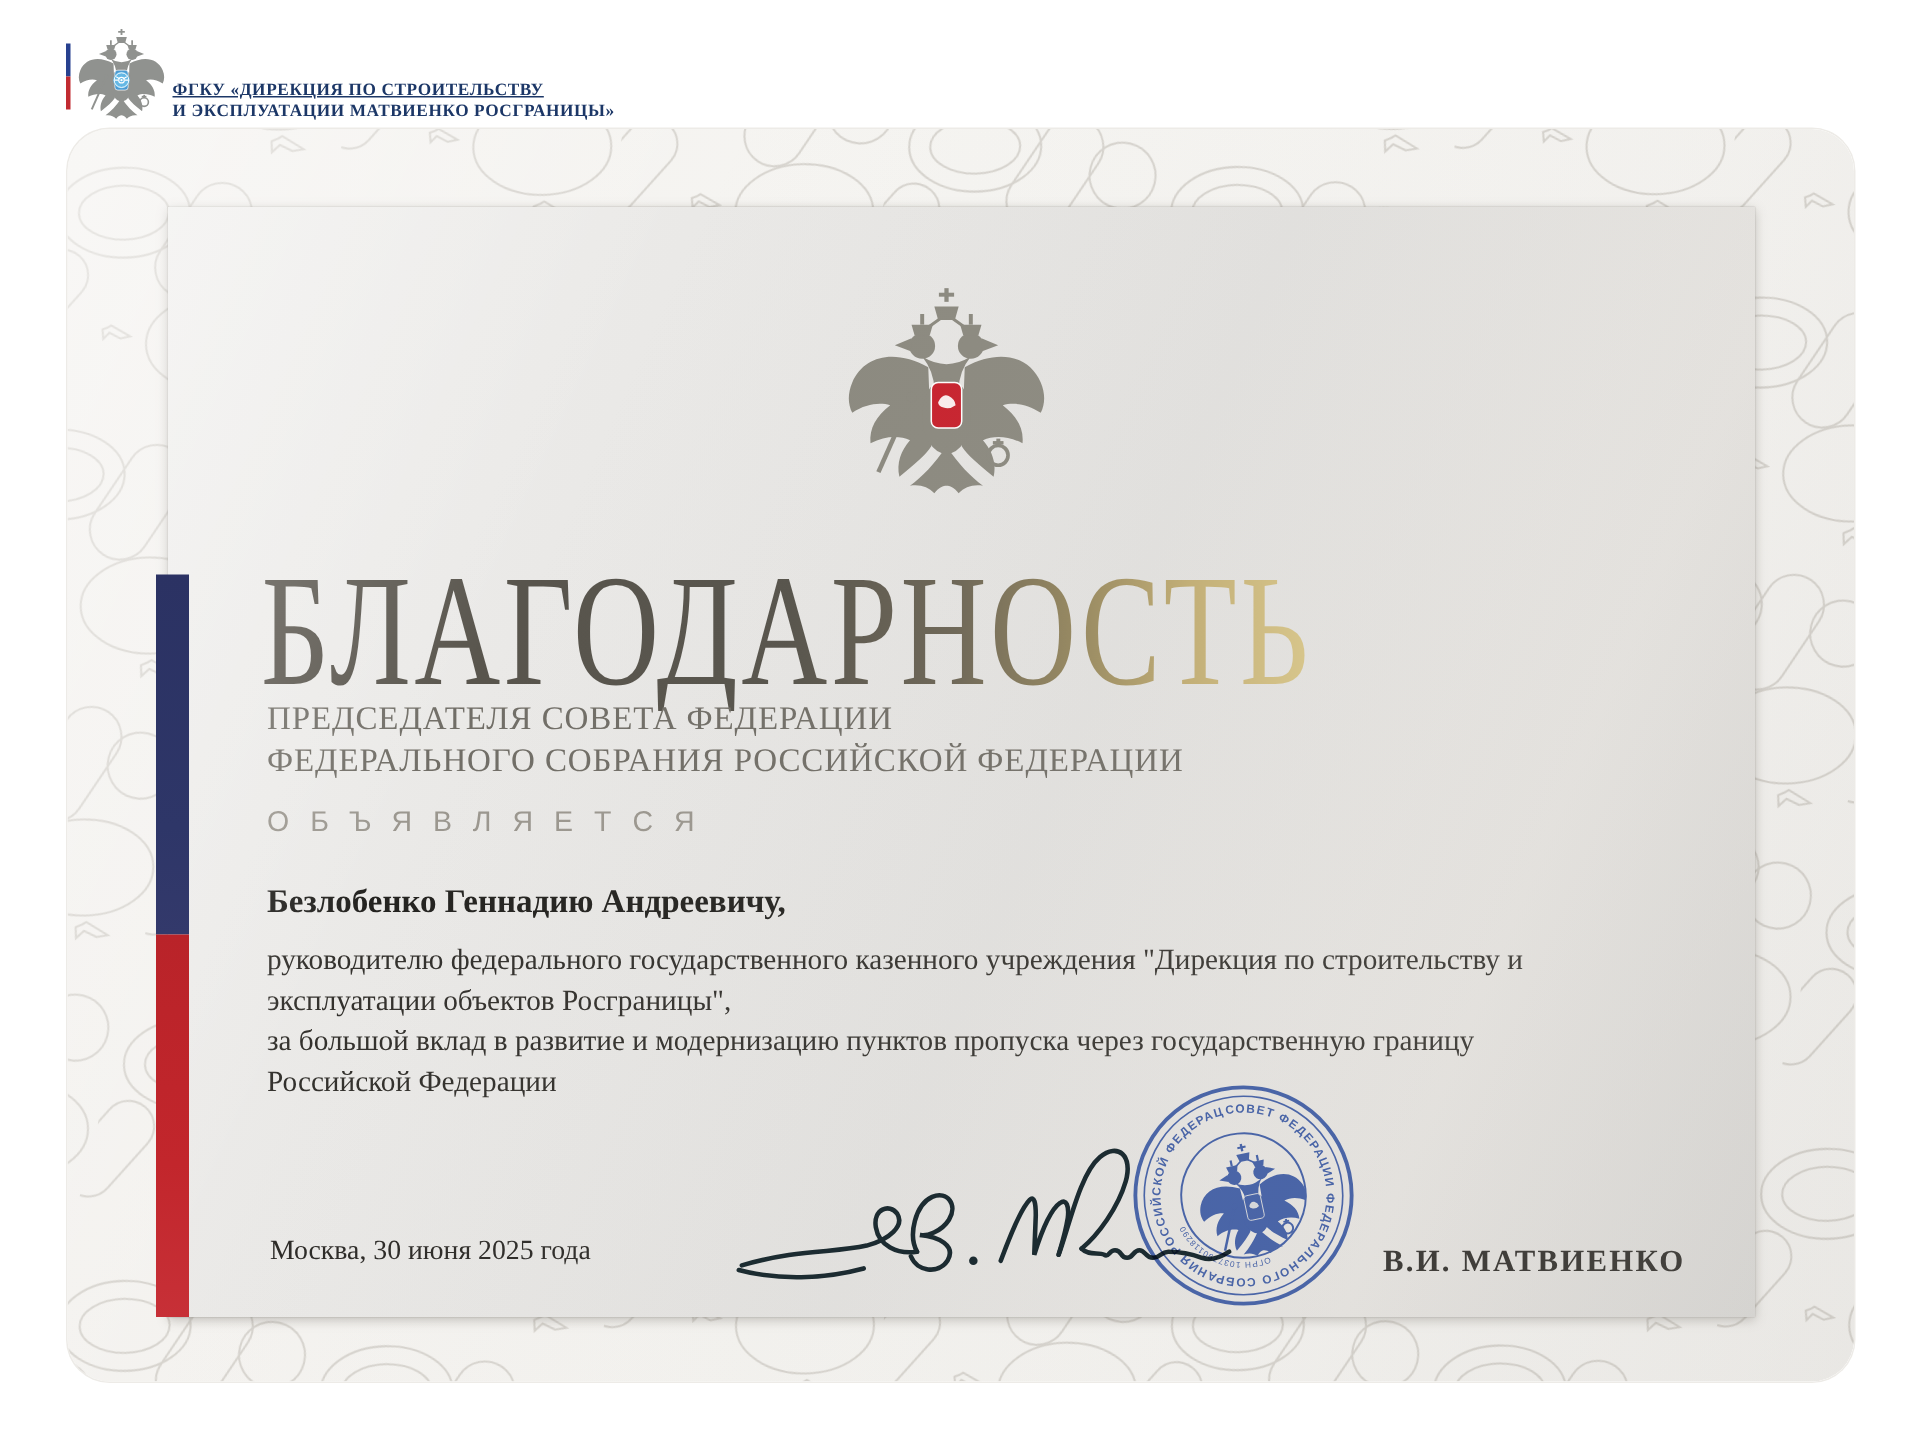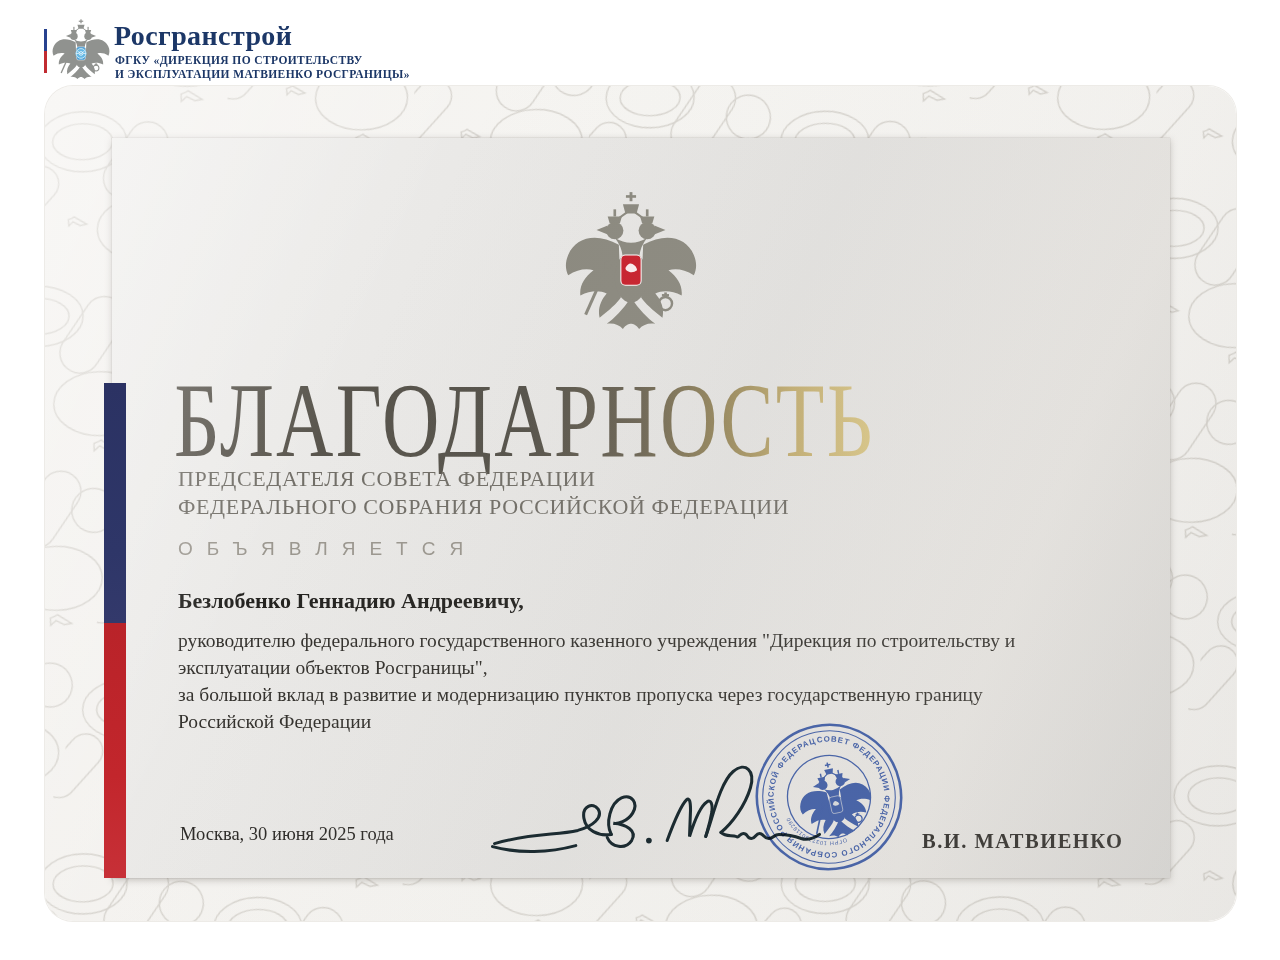--- a/index.html
+++ b/index.html
@@ -8,21 +8,21 @@
     font-family:"Liberation Serif", serif; overflow:hidden;
   }
   
   .org-header{position:absolute;left:0;top:0;width:600px;height:90px;}
   .flag-bar{position:absolute;left:44px;top:29px;width:3px;height:44px;}
   .flag-bar .b{position:absolute;left:0;top:0;width:100%;height:22px;background:#27418f;}
   .flag-bar .r{position:absolute;left:0;top:22px;width:100%;height:22px;background:#c12b31;}
   .org-emblem{position:absolute;left:50px;top:12px;width:62px;height:74px;}
   .org-name{position:absolute;left:114px;top:20px;font-size:28px;font-weight:700;color:#1c3767;letter-spacing:.4px;}
   .org-sub{position:absolute;left:115px;font-size:11.5px;font-weight:700;color:#1c3767;letter-spacing:.4px;}
-  .org-sub.s1{top:54px;} .org-sub.s2{top:68px;}
+  .org-sub.s1{top:54px;text-decoration:underline;} .org-sub.s2{top:68px;}
 
   
   .photo{
     position:absolute;left:45px;top:86px;width:1191px;height:835px;
     border-radius:28px;overflow:hidden;
     background:linear-gradient(100deg,#f3f1ee 0%,#f6f5f2 45%,#fbfaf8 100%);
     box-shadow:0 0 0 1px #edebe7;
   }
   .photo::after{
     content:"";position:absolute;inset:0;pointer-events:none;border-radius:inherit;
@@ -105,21 +105,20 @@
     <div class="r"></div>
   </div>
   <svg class="org-emblem" viewBox="0 0 140 150">
     <use href="#ru-eagle" color="#90928f" style="--shield:#4a9ad2"></use>
     <circle cx="70" cy="85" r="12.5" fill="#64b8e5"></circle>
     <circle cx="70" cy="85" r="11" fill="none" stroke="#ffffff" stroke-width="1.4"></circle>
     <circle cx="70" cy="85" r="4.2" fill="none" stroke="#ffffff" stroke-width="1.7"></circle>
     <circle cx="70" cy="85" r="1.7" fill="#ffffff"></circle>
     <path d="M59,85 h6 M75,85 h6 M62,80 l5,3 M78,80 l-5,3" stroke="#ffffff" stroke-width="1.6" fill="none"></path>
   </svg>
-  <div class="org-name">Росгранстрой</div>
   <div class="org-sub s1">ФГКУ «ДИРЕКЦИЯ ПО СТРОИТЕЛЬСТВУ</div>
   <div class="org-sub s2">И ЭКСПЛУАТАЦИИ МАТВИЕНКО РОСГРАНИЦЫ»</div>
 </div>
 
 <div class="photo">
   <svg class="guilloche" width="1191" height="835">
     <defs>
       <pattern id="gpat" width="180" height="180" patternUnits="userSpaceOnUse" patternTransform="rotate(14)">
         <g fill="none" stroke="#d4d1cb" stroke-width="1.4" opacity=".9">
           <ellipse cx="50" cy="45" rx="44" ry="30" transform="rotate(-15 50 45)"></ellipse>

